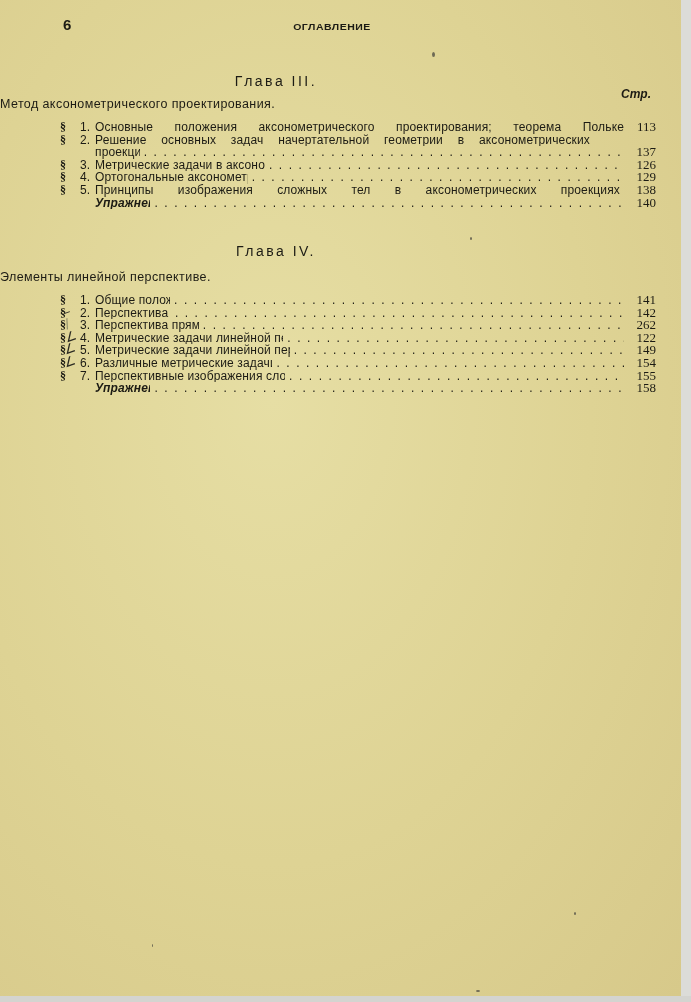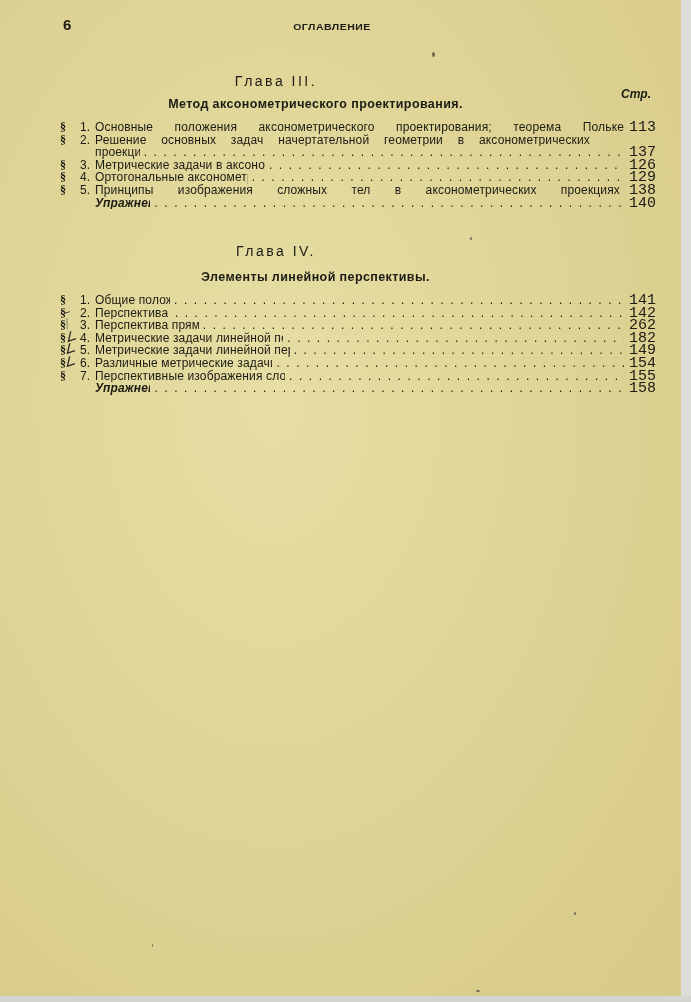--- a/index.html
+++ b/index.html
@@ -35,22 +35,22 @@
       position: absolute; left: 621px; top: 55px;
       font-size: 12px; font-style: italic; font-weight: bold;
       font-family: "Liberation Sans", sans-serif;
       margin-top: 32px;
     }
     .chapter-title {
       position: absolute; left: 0; width: 552px; text-align: center;
       font-size: 14px; letter-spacing: 2.5px; font-family: "Liberation Sans", sans-serif;
     }
     .chapter-subtitle {
-      position: absolute; left: 0; width: 631px; text-align: center;
-      font-size: 12.5px; font-weight: bold; letter-spacing: 0.4px;
+      position: absolute; left: 0; width: 631px; 
+      font-size: 12.5px; font-weight: normal; letter-spacing: 0.4px;
       font-family: "Liberation Sans", sans-serif;
     }
     .toc {
       position: absolute; left: 60px; width: 596px;
       font-family: "Liberation Sans Narrow", "Liberation Sans", sans-serif;
       font-size: 12px; line-height: 12.6px;
     }
     .toc-row {
       position: relative; display: flex; align-items: baseline;
       height: 12.6px; white-space: nowrap;
@@ -64,22 +64,22 @@
     .title.justify { flex: 1 1 auto; text-align: justify; text-align-last: justify; }
     .leader {
       flex: 1 1 auto; overflow: hidden; margin: 0 4px;
       letter-spacing: 5.2px; color: #1c1b14;
     }
     .leader::before {
       content: ". . . . . . . . . . . . . . . . . . . . . . . . . . . . . . . . . . . . . . . . . . . . . . . . . . . . . . . . . . . . . . . . .";
       letter-spacing: 1.6px;
     }
     .pg {
-      flex: 0 0 28px; text-align: right; font-family: Liberation Mono, monospace;
-      font-size: 15px;
+      flex: 0 0 28px; text-align: right; font-family: Liberation Serif, serif;
+      font-size: 13px;
     }
     .indent { padding-left: 35px; }
     .italic-bold { font-style: italic; font-weight: bold; }
     .checkmark {
       position: absolute; left: -4px; top: -1px; font-size: 13px; color: #2a2a22;
       font-family: "DejaVu Sans", sans-serif; transform: rotate(-20deg);
     }
     .speck { position: absolute; background: #6e6a55; border-radius: 50%; }
   </style>
 </head>
@@ -132,21 +132,21 @@
       <span class="pg">138</span>
     </div>
     <div class="toc-row indent">
       <span class="title italic-bold">Упражнения</span>
       <span class="leader"></span>
       <span class="pg">140</span>
     </div>
   </div>
 
   <div class="chapter-title" style="top:243px;">Глава IV.</div>
-  <div class="chapter-subtitle" style="top:270px;">Элементы линейной перспективы.</div>
+  <div class="chapter-subtitle" style="top:270px;">Элементы линейной перспективе.</div>
 
   <div class="toc" style="top:294px;">
     <div class="toc-row">
       <span class="sec-mark">§</span>
       <span class="num">1.</span>
       <span class="title">Общие положения</span>
       <span class="leader"></span>
       <span class="pg">141</span>
     </div>
     <div class="toc-row">
@@ -164,21 +164,21 @@
       <span class="title">Перспектива прямой линии</span>
       <span class="leader"></span>
       <span class="pg">262</span>
     </div>
     <div class="toc-row">
       <span class="checkmark" style="left:5px;">∠</span>
       <span class="sec-mark">§</span>
       <span class="num">4.</span>
       <span class="title">Метрические задачи линейной перспективы; измерение углов</span>
       <span class="leader"></span>
-      <span class="pg">182</span>
+      <span class="pg">122</span>
     </div>
     <div class="toc-row">
       <span class="checkmark" style="left:4px;">∠</span>
       <span class="sec-mark">§</span>
       <span class="num">5.</span>
       <span class="title">Метрические задачи линейной перспективы; измерение отрезков</span>
       <span class="leader"></span>
       <span class="pg">149</span>
     </div>
     <div class="toc-row">

